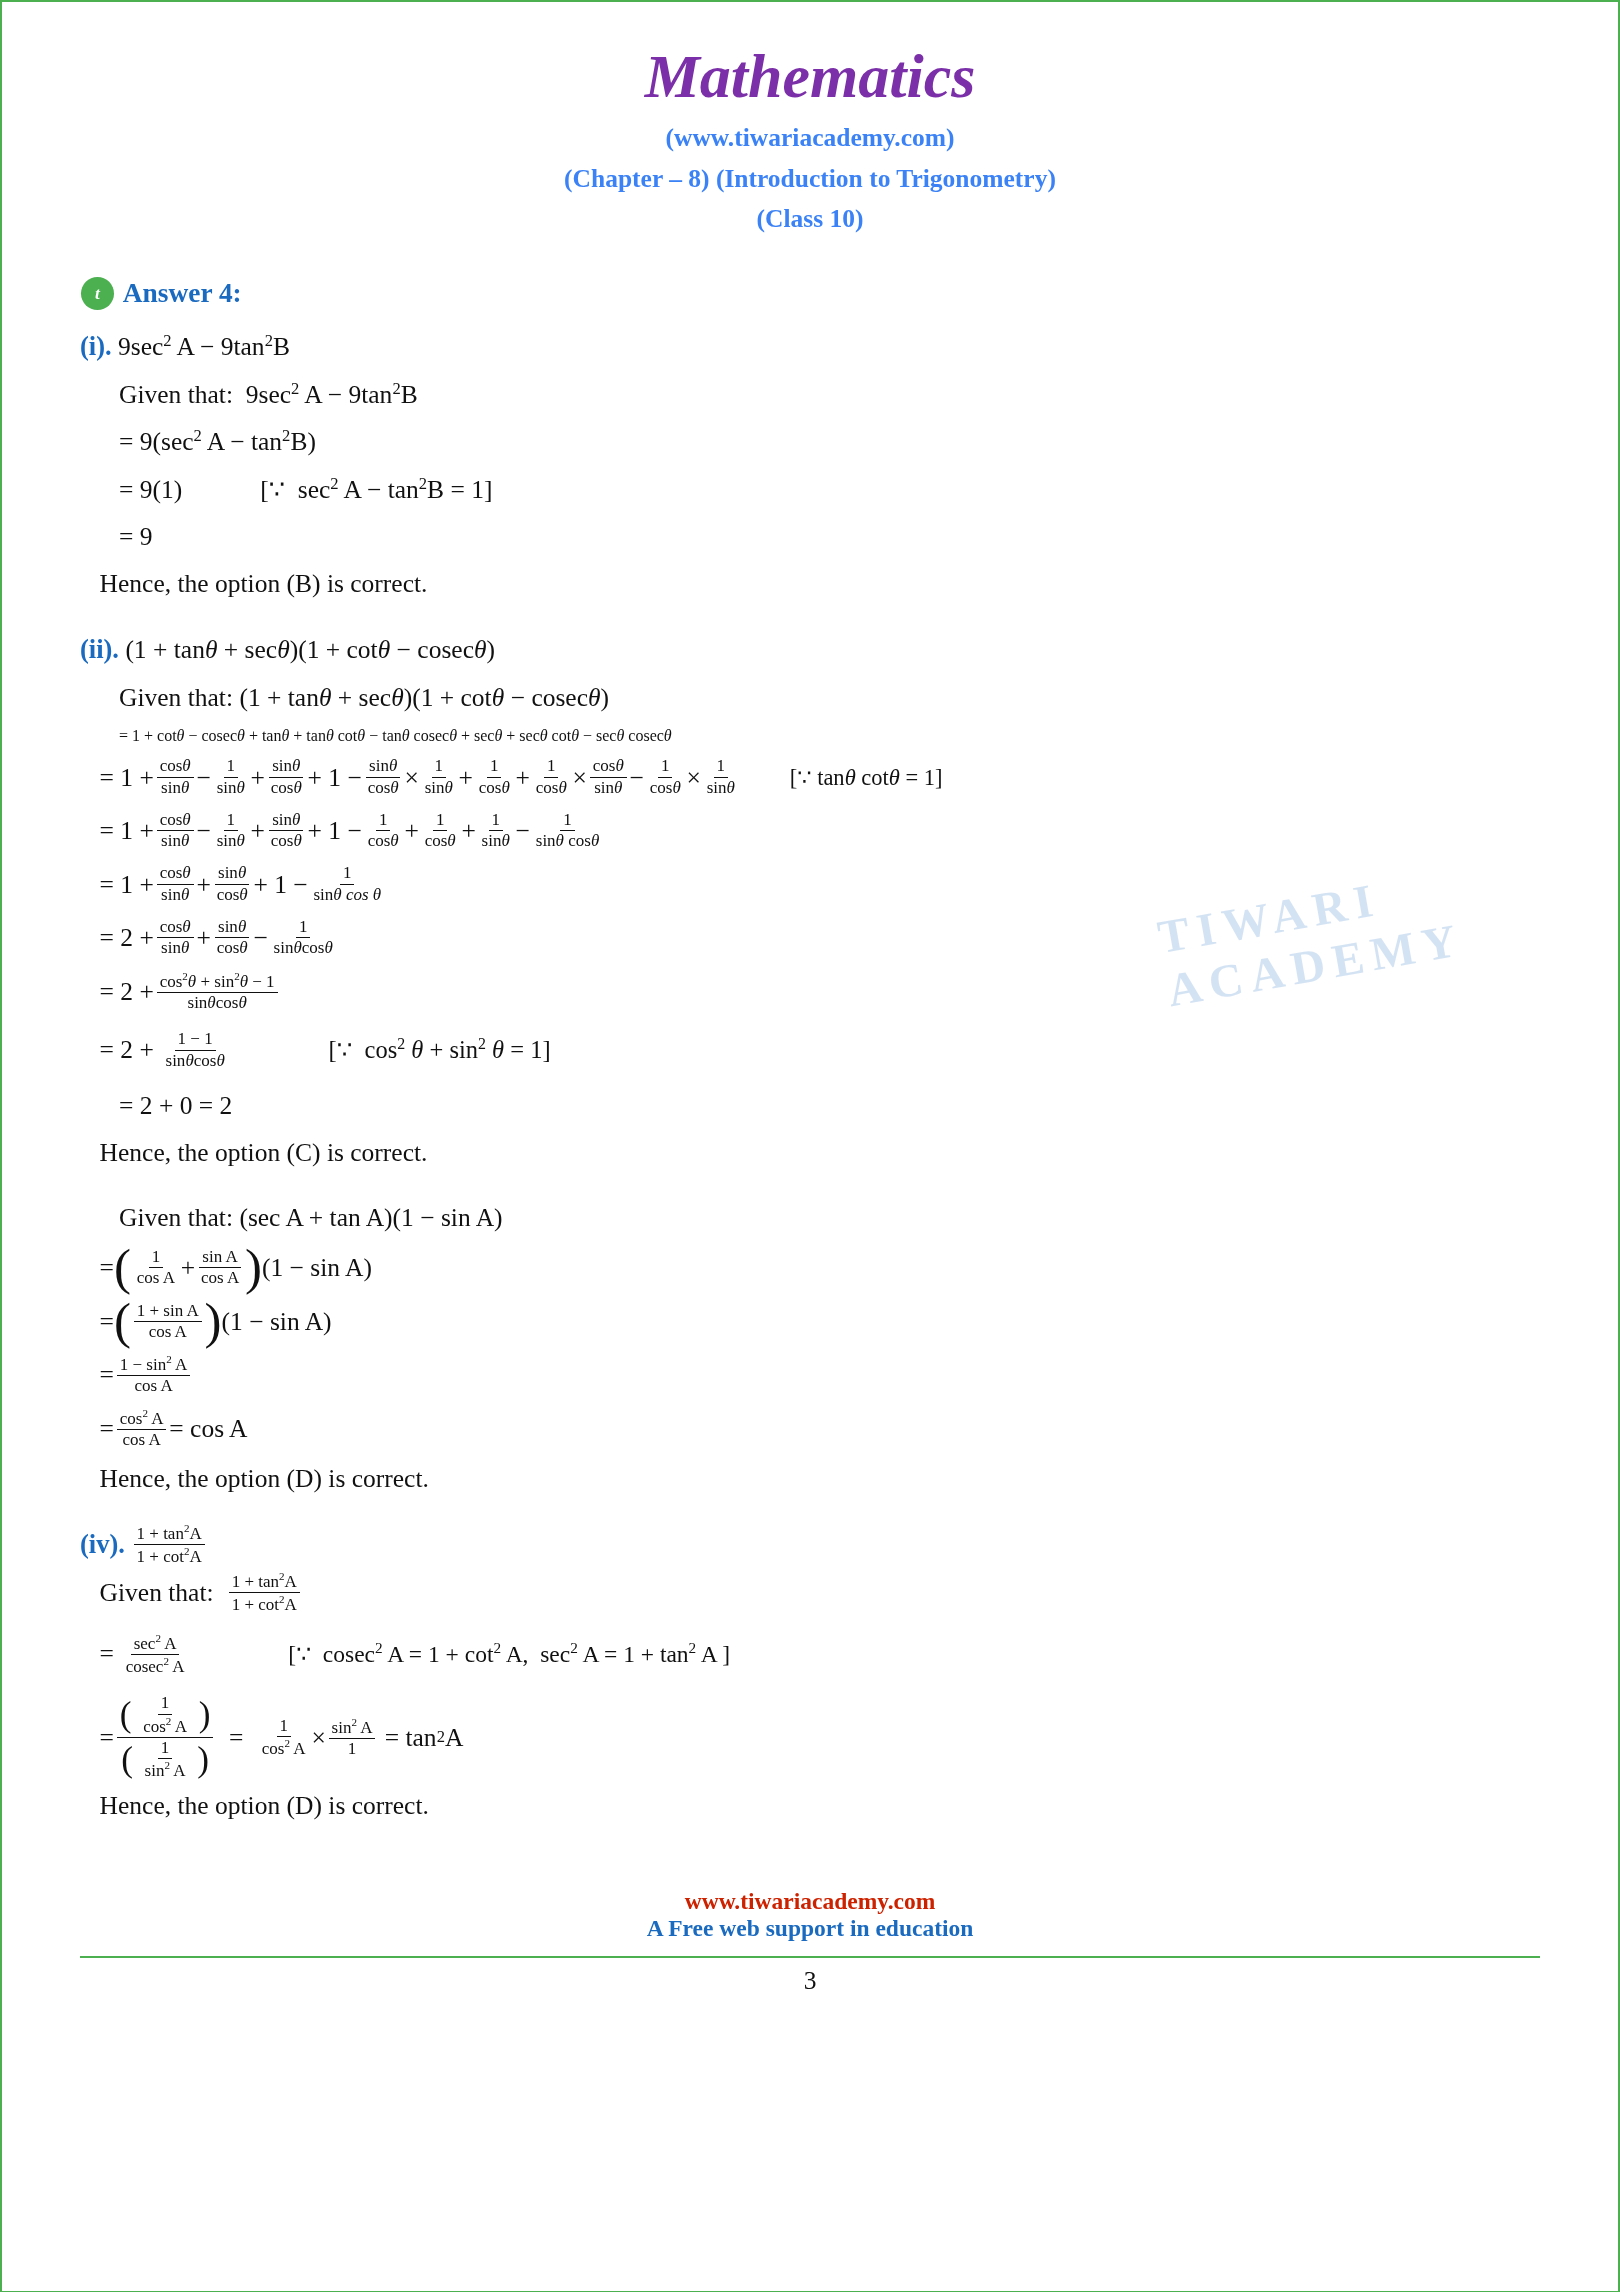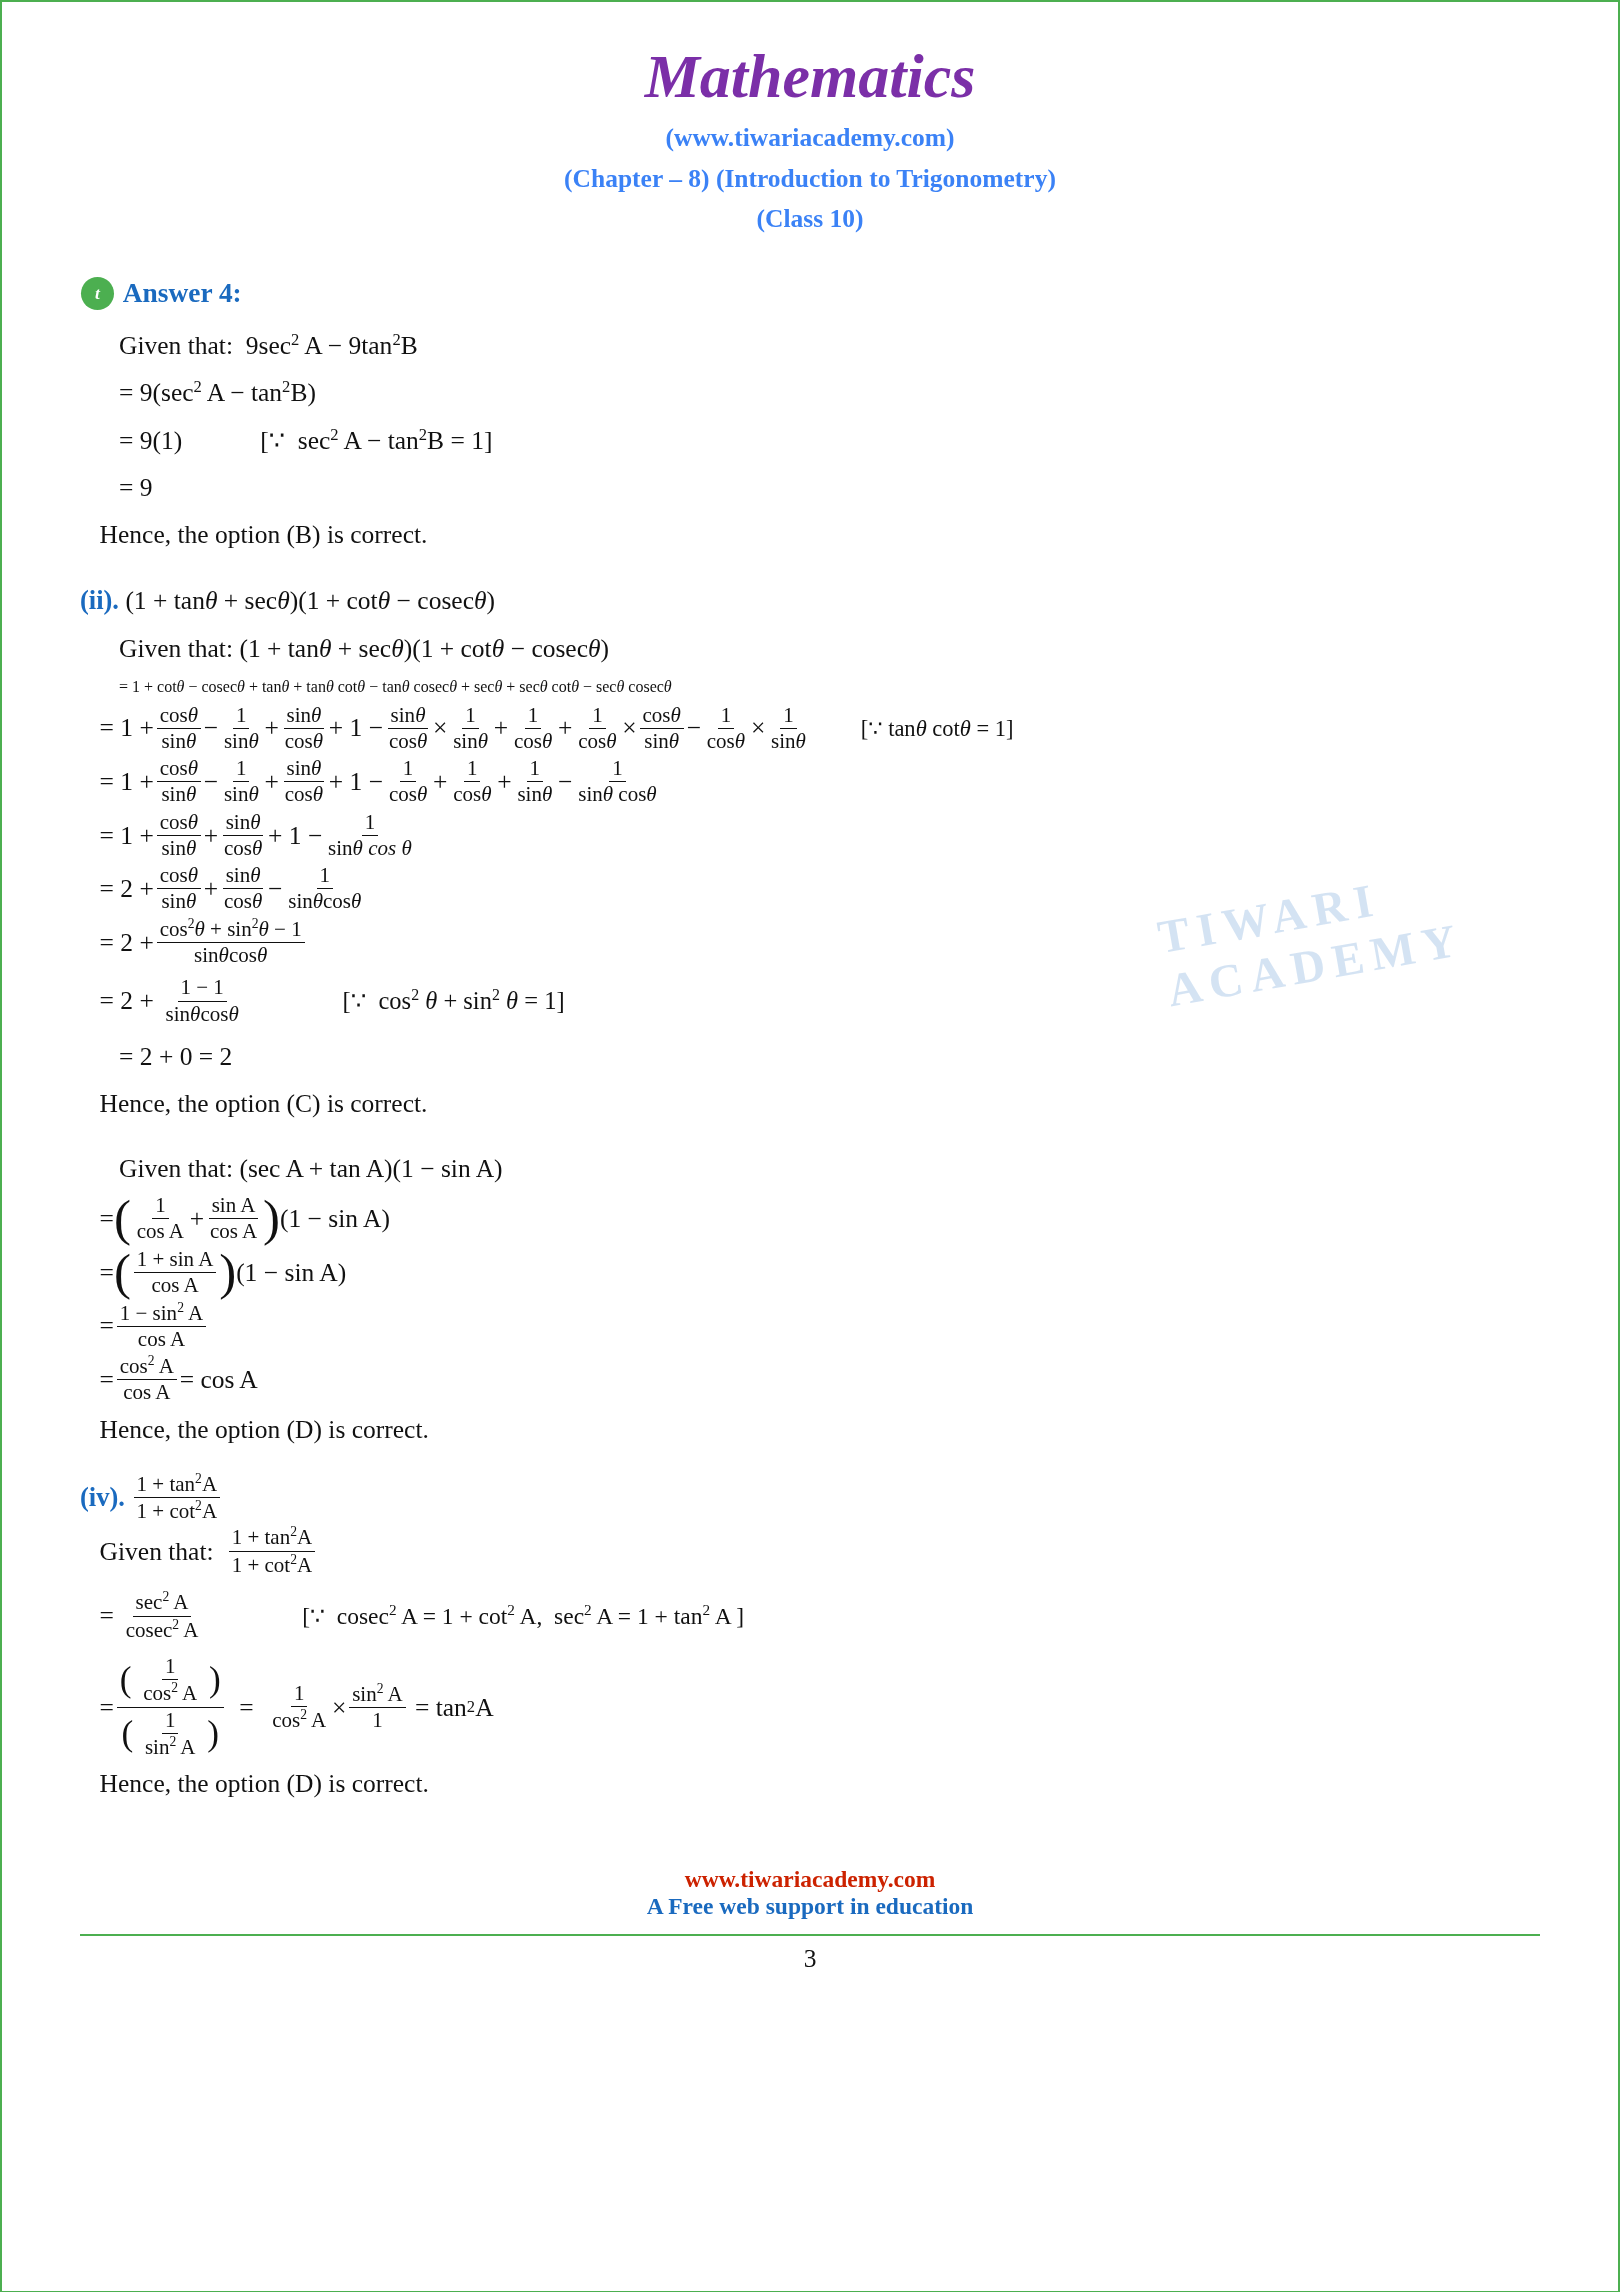--- a/index.html
+++ b/index.html
@@ -46,21 +46,21 @@
     .sub-heading {
       font-weight: bold;
       color: #1a6abf;
       font-size: 26.5px;
     }
     .frac {
       display: inline-flex;
       flex-direction: column;
       align-items: center;
       vertical-align: middle;
-      font-size: 21px;
+      font-size: 17px;
       line-height: 1.2;
       margin: 0 2.9px;
     }
     .frac .num {
       border-bottom: 1.5px solid #111;
       padding: 0 2.9px;
       text-align: center;
     }
     .frac .den {
       padding: 0 2.9px;
@@ -138,20 +138,21 @@
 
   <div class="answer-heading">
     <svg width="35" height="35" viewBox="0 0 36 36" style="font-size:28px">
       <circle cx="18" cy="18" r="17" fill="#4caf50"></circle>
       <text x="18" y="24" text-anchor="middle" fill="white" font-size="18" font-family="serif" font-style="italic">t</text>
     </svg>
     <strong>Answer 4:</strong>
   </div>
 
   <div class="section">
+    <div><span class="sub-heading">(i).</span> 9sec<sup>2</sup> A − 9tan<sup>2</sup>B</div>
     <div class="indent">Given that: &nbsp;9sec<sup>2</sup> A − 9tan<sup>2</sup>B</div>
     <div class="indent">= 9(sec<sup>2</sup> A − tan<sup>2</sup>B)</div>
     <div style="display:flex; align-items:center; gap:78px;">
       <div class="indent">= 9(1)</div>
       <div style="font-size:25.5px;">[∵ &nbsp;sec<sup>2</sup> A − tan<sup>2</sup>B = 1]</div>
     </div>
     <div class="indent">= 9</div>
     <div style="margin-left:19.6px;">Hence, the option (B) is correct.</div>
   </div>
 

